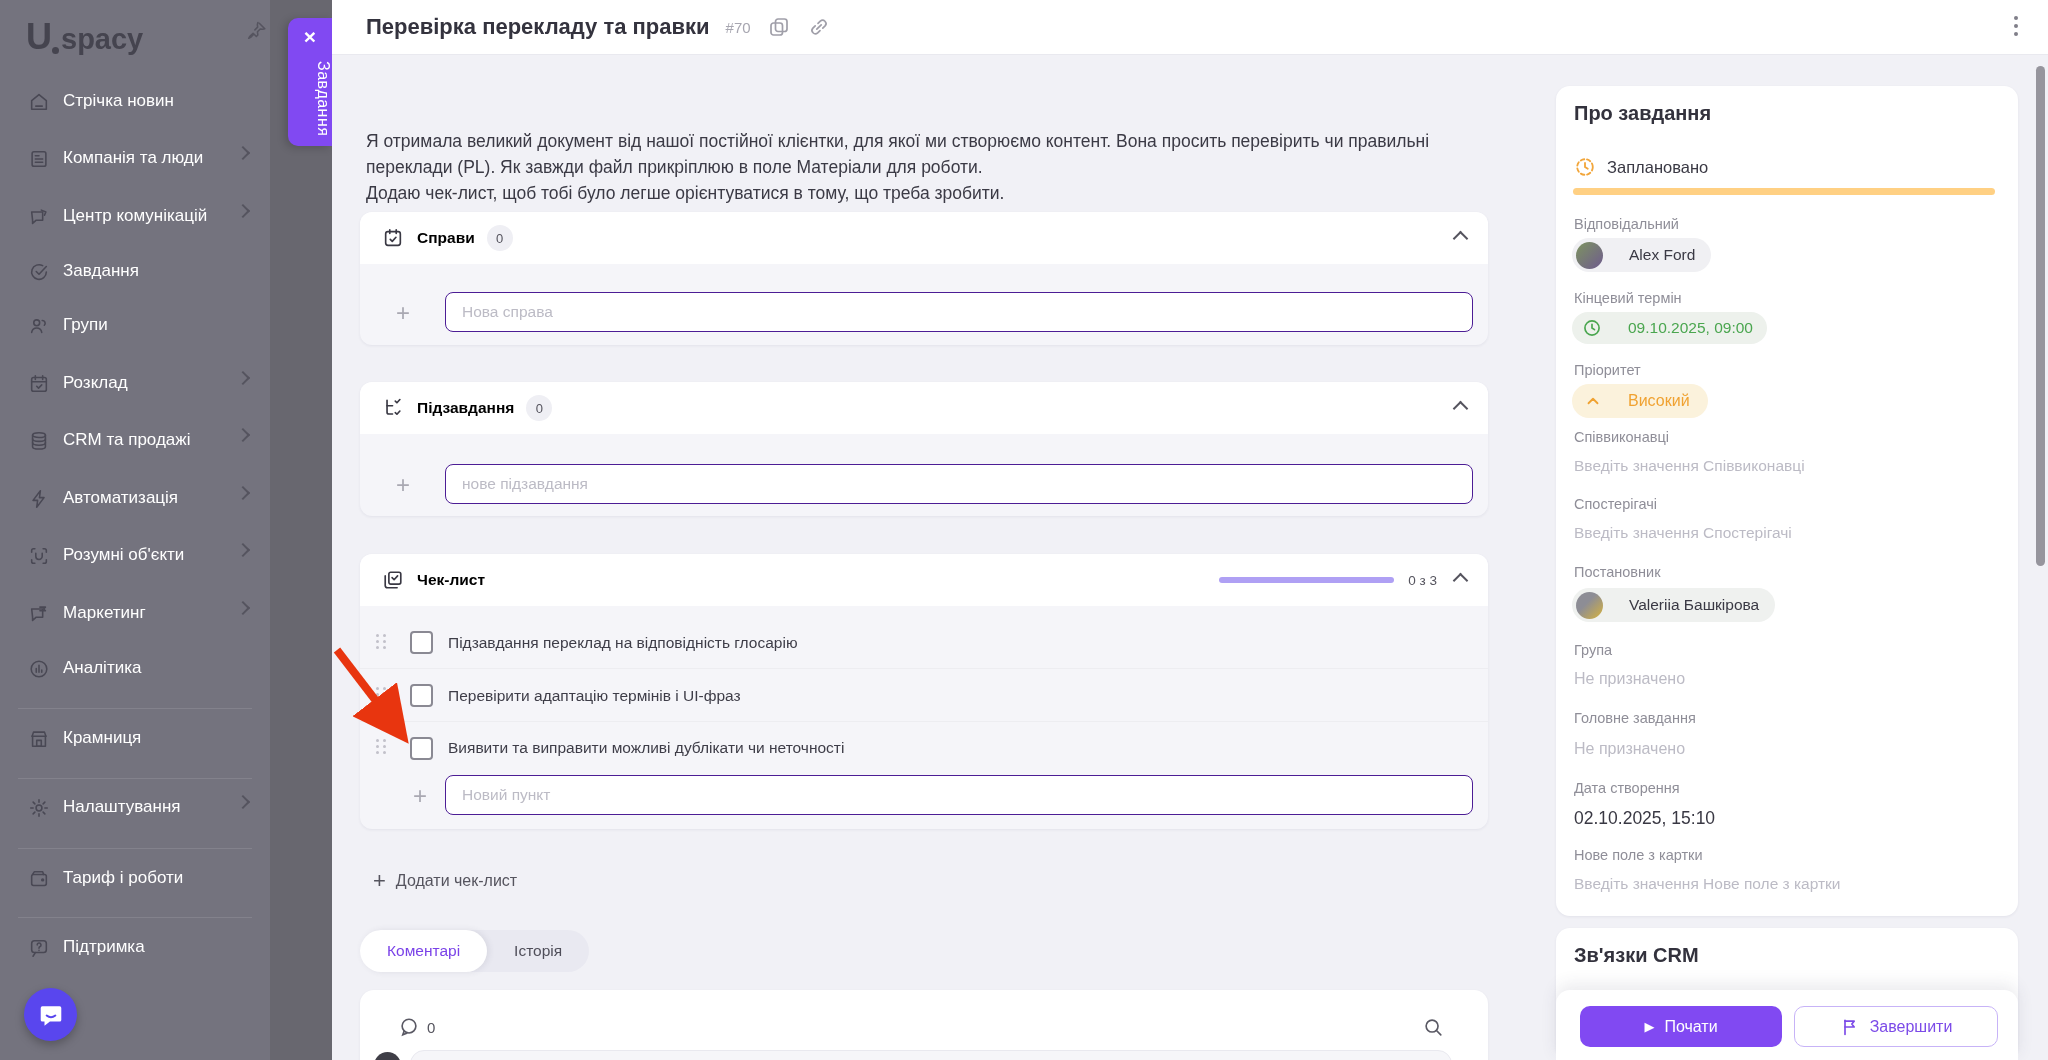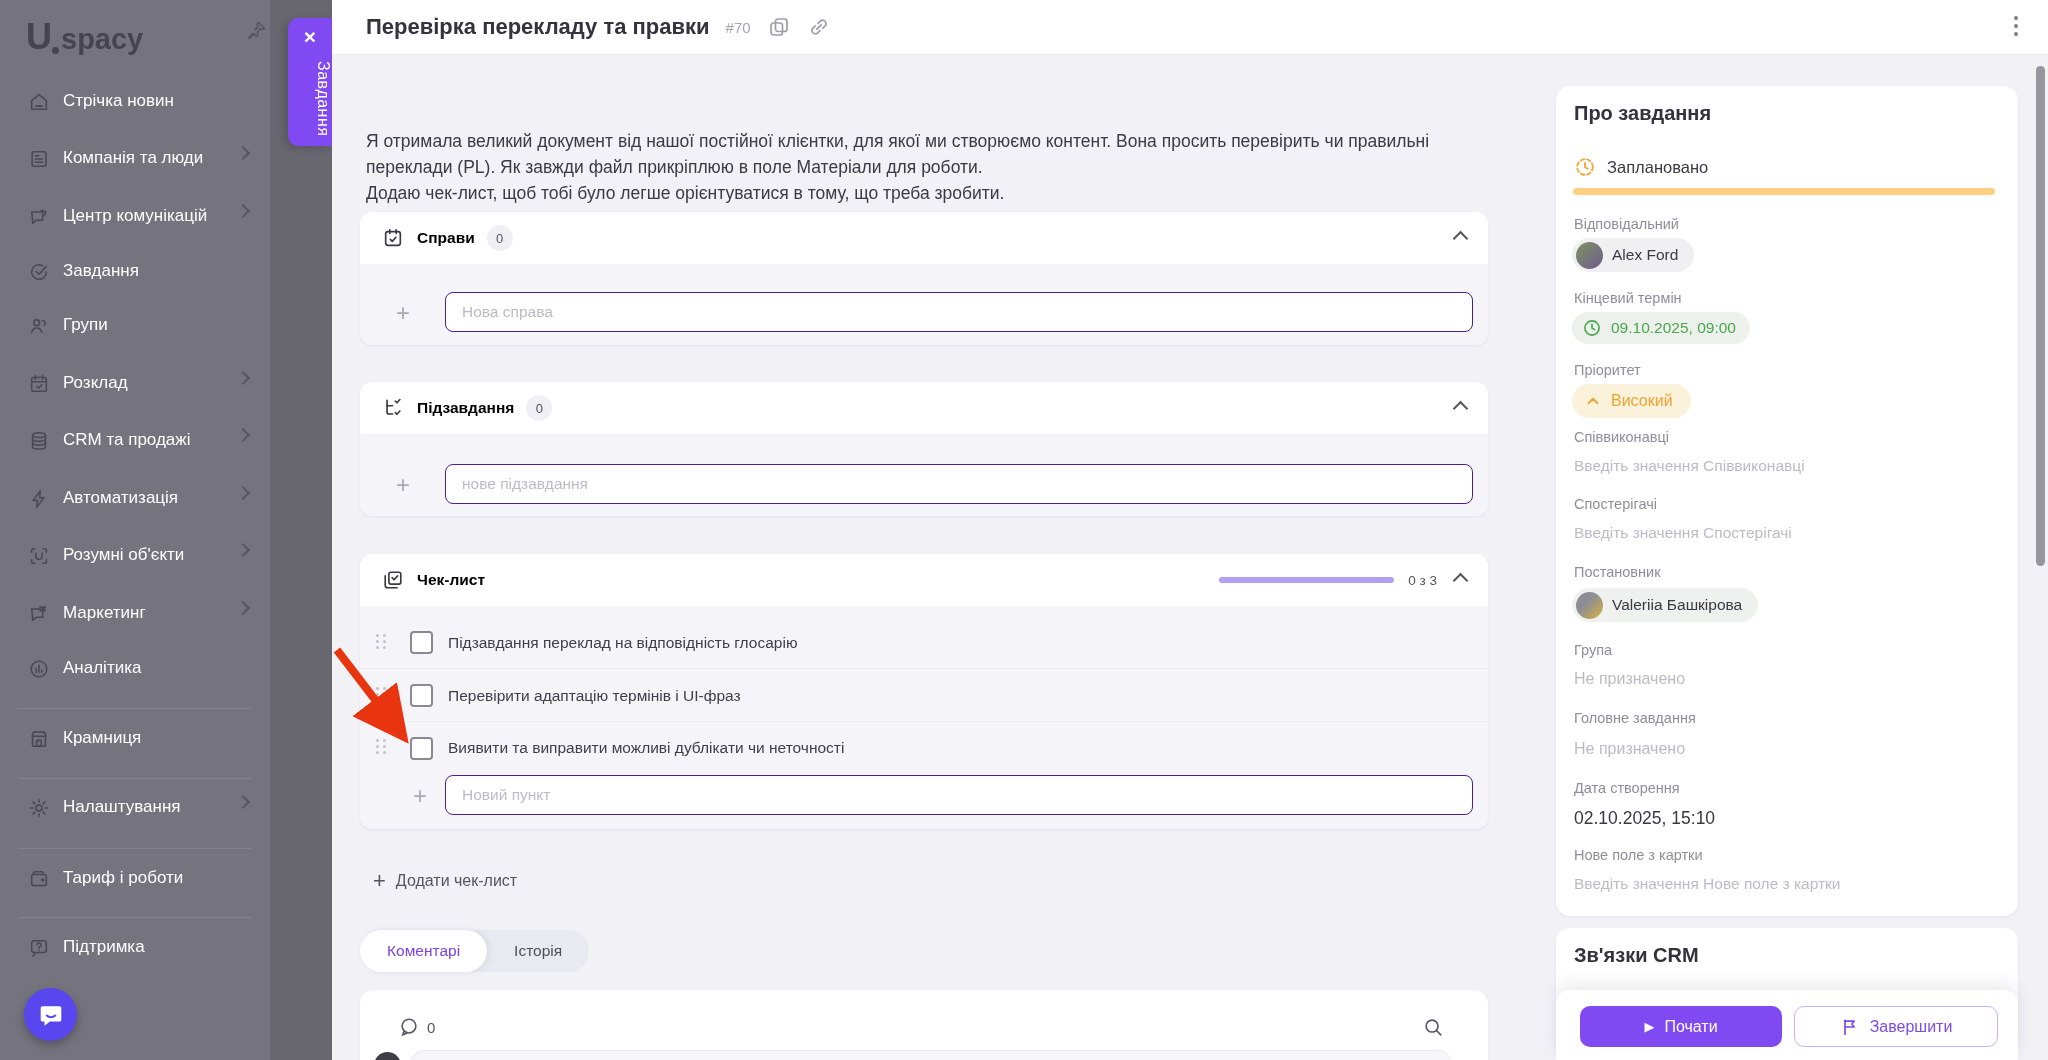--- a/index.html
+++ b/index.html
@@ -93,21 +93,21 @@
   .about{left:1224px;top:86px;width:462px;height:830px;}
   .rtitle{position:absolute;left:18px;top:16px;font-size:20px;font-weight:700;color:#33323D;}
   .rstat{position:absolute;left:18px;top:70px;display:flex;align-items:center;gap:11px;
          font-size:16.5px;color:#3A3944;cursor:pointer;}
   .rbar{position:absolute;left:17px;top:102px;width:422px;height:7px;border-radius:4px;background:#FFD083;}
   .rlabel{position:absolute;left:18px;font-size:14.5px;color:#8F8E98;}
   .rph{position:absolute;left:18px;font-size:15.5px;color:#BCBBC5;}
   .rval{position:absolute;left:18px;font-size:16px;color:#BCBBC5;}
   .rdate{position:absolute;left:18px;font-size:17.5px;color:#393843;}
   .pill{position:absolute;left:16px;height:34px;border-radius:17px;display:inline-flex;align-items:center;
-        padding:0 16px 0 4px;gap:9px;cursor:pointer;}
+        padding:0 16px 0 4px;gap:26px;cursor:pointer;}
   .pill .av{width:27px;height:27px;border-radius:50%;}
   .pill span{font-size:15.5px;color:#3A3944;}
   .pill-grey{background:#F0F0F3;}
   .pill-green{background:#EDF1EC;padding:0 14px 0 10px;height:32px;}
   .pill-green span{color:#4AA64F;font-size:15.5px;}
   .pill-amber{background:#FBF2DC;padding:0 18px 0 12px;}
   .pill-amber span{color:#F0A231;font-size:16px;}
   .crm{left:1224px;top:928px;width:462px;height:132px;}
   .footer{position:absolute;left:1224px;top:990px;width:462px;height:70px;background:#fff;
           border-radius:14px 14px 0 0;box-shadow:0 -6px 16px rgba(60,60,90,.10);}

